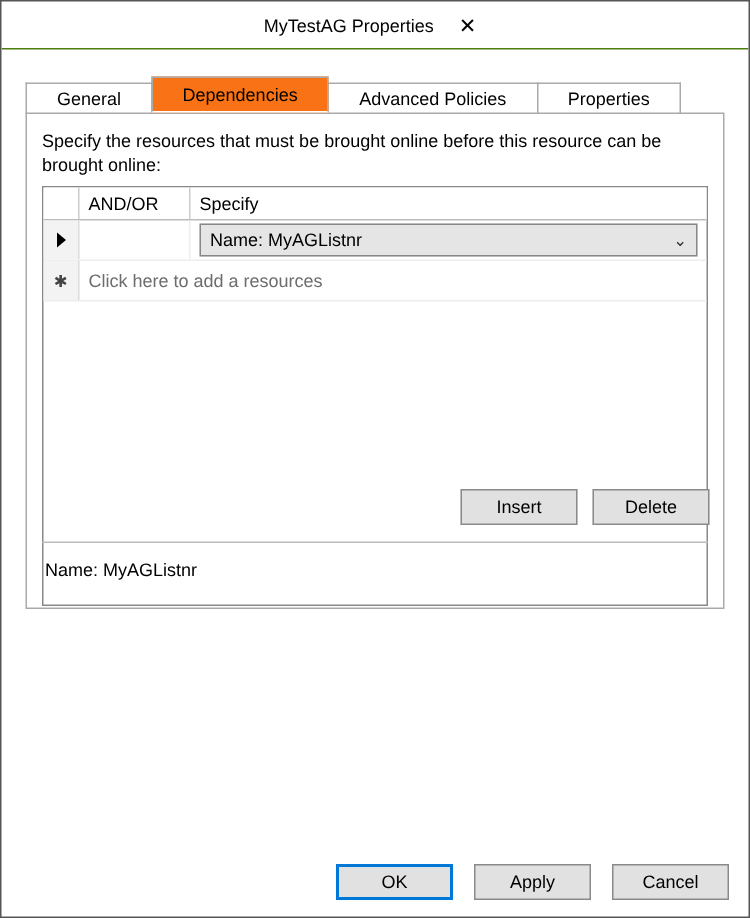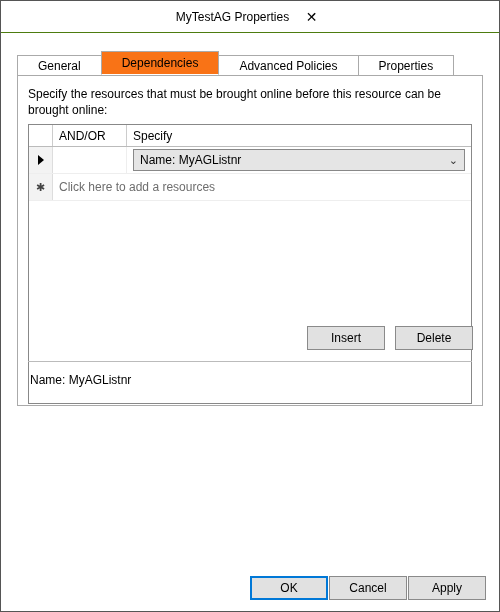--- a/index.html
+++ b/index.html
@@ -154,21 +154,21 @@
     position: absolute;
     left: 12px;
     bottom: 18px;
     font-size: 12px;
   }
   .dialog-buttons {
     position: absolute;
     right: 14px;
     bottom: 12px;
     display: flex;
-    gap: 1px;
+    gap: 14px;
   }
   .btn.default {
     border: 2px solid #0078d7;
     background: #e1e1e1;
   }
 </style>
 </head>
 <body>
 
 <div class="titlebar">
@@ -224,15 +224,15 @@
     </div>
 
     <div class="divider"></div>
     <div class="detail-name">Name: MyAGListnr</div>
   </div>
 
 </div>
 
 <div class="dialog-buttons">
   <button class="btn default">OK</button>
+  <button class="btn">Apply</button>
   <button class="btn">Cancel</button>
-  <button class="btn">Apply</button>
 </div>
 
 </body></html>

